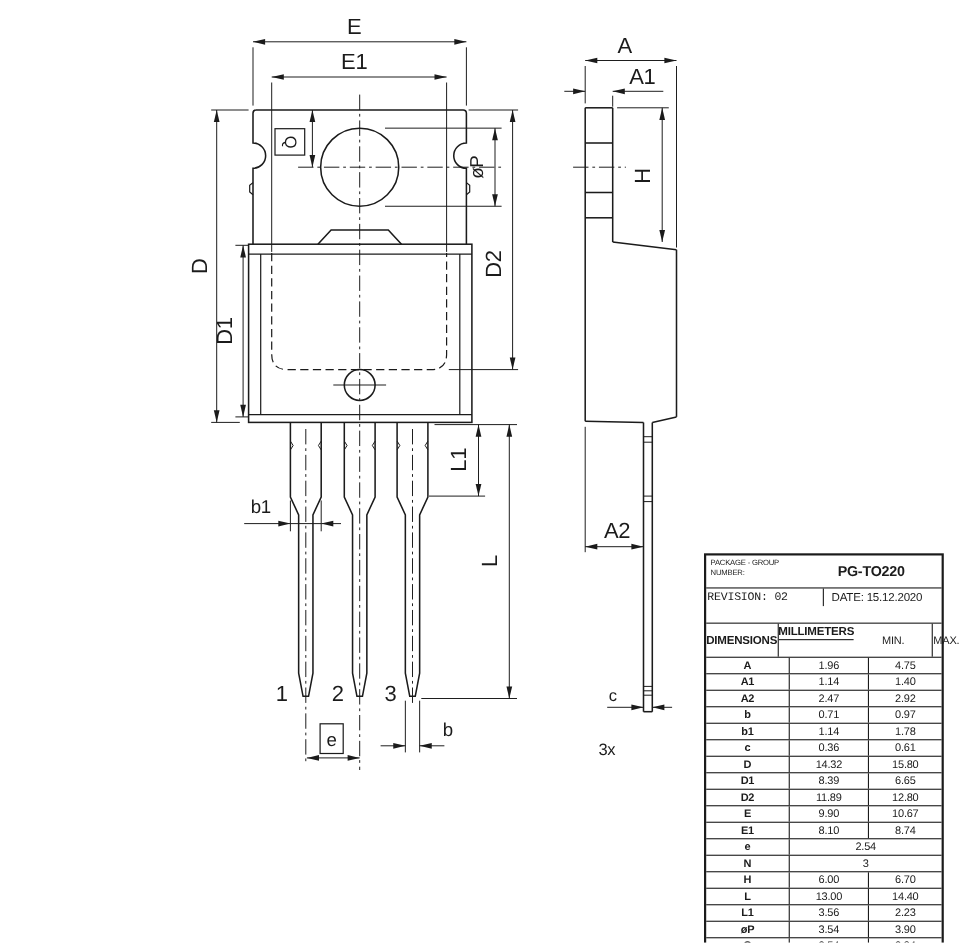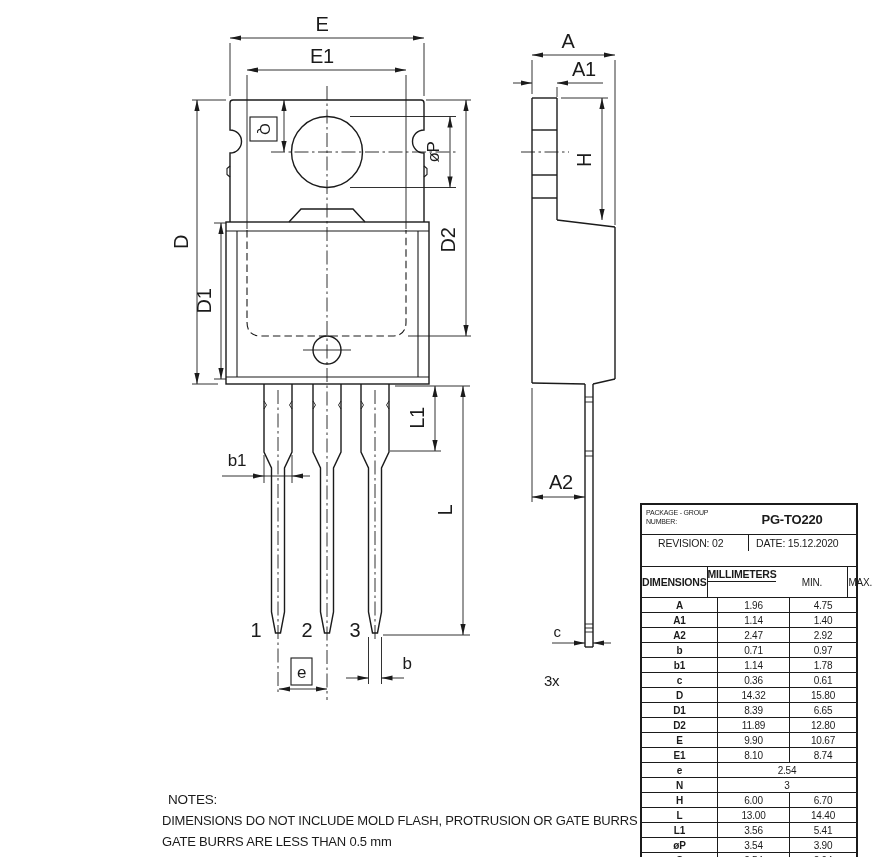--- a/index.html
+++ b/index.html
@@ -21,21 +21,21 @@
   .tbl{position:absolute;left:640px;top:503px;width:218px;border:2px solid var(--line);
        background:#fff;letter-spacing:-0.2px;box-sizing:border-box;}
   .trow{display:flex;border-top:1px solid var(--line);align-items:stretch;}
   .trow:first-child{border-top:none;}
   .c{display:flex;align-items:center;justify-content:center;}
   .bl{border-left:1px solid var(--line);}
   .r1{height:29px;}
   .pkg-label{width:86px;padding:3px 0 0 4px;font-size:7px;line-height:1.35;box-sizing:border-box;}
   .pkg-name{flex:1;display:flex;align-items:center;justify-content:center;font-weight:bold;font-size:13px;}
   .r2{height:16px;font-size:10.5px;}
-  .rev{width:106px;justify-content:flex-start;padding-left:16px;box-sizing:border-box;}
+  .rev{width:106px;justify-content:flex-start;padding-left:1px;box-sizing:border-box;font-family:Liberation Mono, monospace;}
   .date{flex:1;justify-content:flex-start;padding-left:7px;}
   .r3{height:30px;margin-top:15px;}
   .dimh{width:75px;font-weight:bold;font-size:10.5px;}
   .mmblock{flex:1;display:flex;flex-direction:row;border-left:1px solid var(--line);}
   .mmh{height:14px;border-bottom:1px solid var(--line);display:flex;align-items:center;justify-content:center;
        font-weight:bold;font-size:10.5px;}
   .minmax{flex:1;display:flex;}
   .minh{width:71px;font-size:10px;}
   .maxh{flex:1;font-size:10px;}
   .dr{height:14px;}
@@ -342,33 +342,28 @@
         <div class="c c3 bl">6.70</div>
       </div>
   <div class="trow dr">
         <div class="c dn">L</div>
         <div class="c c2 bl">13.00</div>
         <div class="c c3 bl">14.40</div>
       </div>
   <div class="trow dr">
         <div class="c dn">L1</div>
         <div class="c c2 bl">3.56</div>
-        <div class="c c3 bl">5.41</div>
+        <div class="c c3 bl">2.23</div>
       </div>
   <div class="trow dr">
         <div class="c dn">øP</div>
         <div class="c c2 bl">3.54</div>
         <div class="c c3 bl">3.90</div>
       </div>
   <div class="trow dr">
         <div class="c dn">Q</div>
         <div class="c c2 bl">2.54</div>
         <div class="c c3 bl">2.94</div>
       </div>
 </div>
 
-<div class="notes">
-  <div class="t">NOTES:</div>
-  <div>DIMENSIONS DO NOT INCLUDE MOLD FLASH, PROTRUSION OR GATE BURRS</div>
-  <div>GATE BURRS ARE LESS THAN 0.5 mm</div>
+
 </div>
 
-</div>
-
 </body></html>

